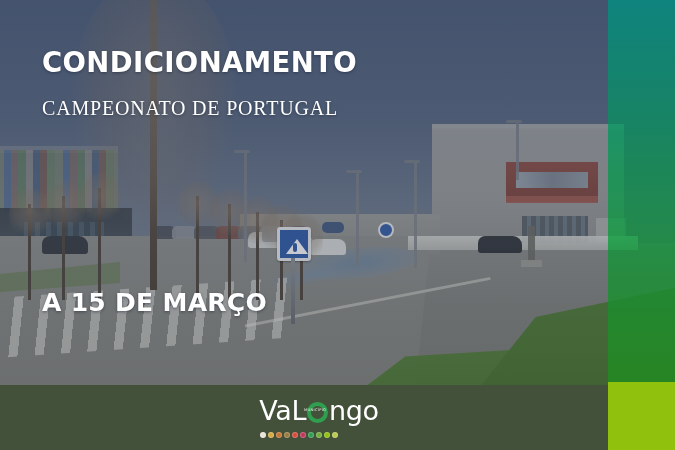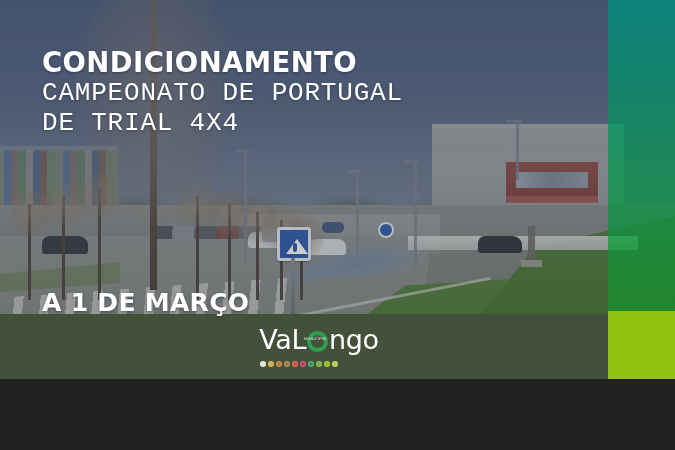--- a/index.html
+++ b/index.html
@@ -1,20 +1,20 @@
 <!DOCTYPE html>
 <html><head>
 <meta charset="utf-8">
 <style>
   * { margin:0; padding:0; box-sizing:border-box; }
   html,body { background:#222; }
 
   .poster {
     position:relative;
-    width:675px; height:379px;
+    width:675px; height:450px;
     overflow:hidden;
     font-family:"Liberation Sans", sans-serif;
     background:#55637c;
   }
 
   
   .photo { position:absolute; inset:0; overflow:hidden; }
   .sky2 {
     position:absolute; left:0; top:0; width:100%; height:58%;
     background:linear-gradient(180deg,#4d5e7b 0%,#56667f 45%,#76808d 100%);
@@ -335,29 +335,29 @@
     font-family:"DejaVu Sans", sans-serif;
     font-weight:700;
     font-size:27.5px;
     line-height:32px;
     letter-spacing:.4px;
     color:#ffffff;
     text-shadow:0 1px 3px rgba(20,28,45,.45);
     white-space:nowrap;
   }
   .h2 {
-    font-family:Liberation Mono, monospace;
+    font-family:Liberation Serif, serif;
     font-weight:400;
-    font-size:26px;
+    font-size:20px;
     line-height:30px;
     letter-spacing:.8px;
     color:#ffffff;
     text-shadow:0 1px 3px rgba(20,28,45,.45);
     white-space:nowrap;
-    margin-top:0;
+    margin-top:15px;
   }
   .dates {
     position:absolute; left:42px; top:288px;
   }
   .dateline {
     font-family:"DejaVu Sans", sans-serif;
     font-weight:700;
     font-size:25px;
     line-height:29px;
     letter-spacing:.3px;
@@ -447,25 +447,24 @@
 
   <div class="green-panel"></div>
   <div class="green-panel-b"></div>
   <div class="lime-block"></div>
 
   <div class="footer"></div>
 
   <div class="copy">
     <div class="h1">CONDICIONAMENTO</div>
     <div class="h2">CAMPEONATO DE PORTUGAL</div>
-    <div class="h2">DE TRIAL 4X4</div>
   </div>
 
   <div class="dates">
-    <div class="dateline">A 1 DE MARÇO</div>
+    <div class="dateline">A 15 DE MARÇO</div>
   </div>
 
   <div class="logo">
     <div class="logo-word">
       <span>VaL</span><span class="logo-o"></span><span>ngo</span>
       <span class="logo-tag">MUNICÍPIO</span>
     </div>
     <div class="logo-dots">
         <span style="background: rgb(232, 228, 216);"></span>
         <span style="background: rgb(214, 169, 63);"></span>

